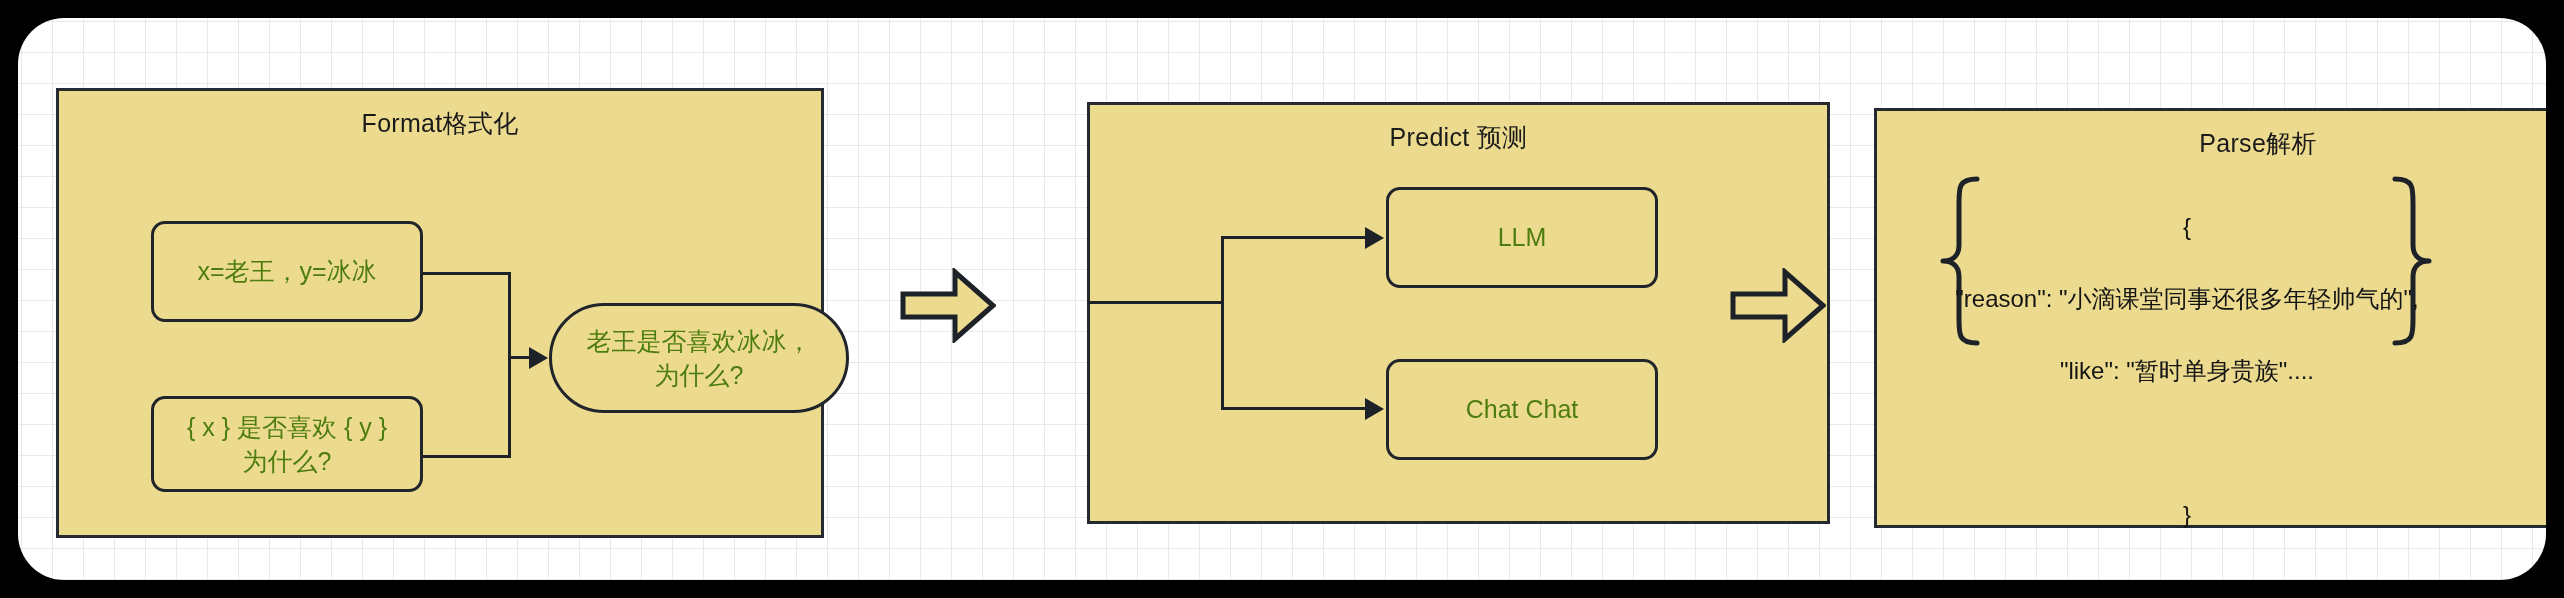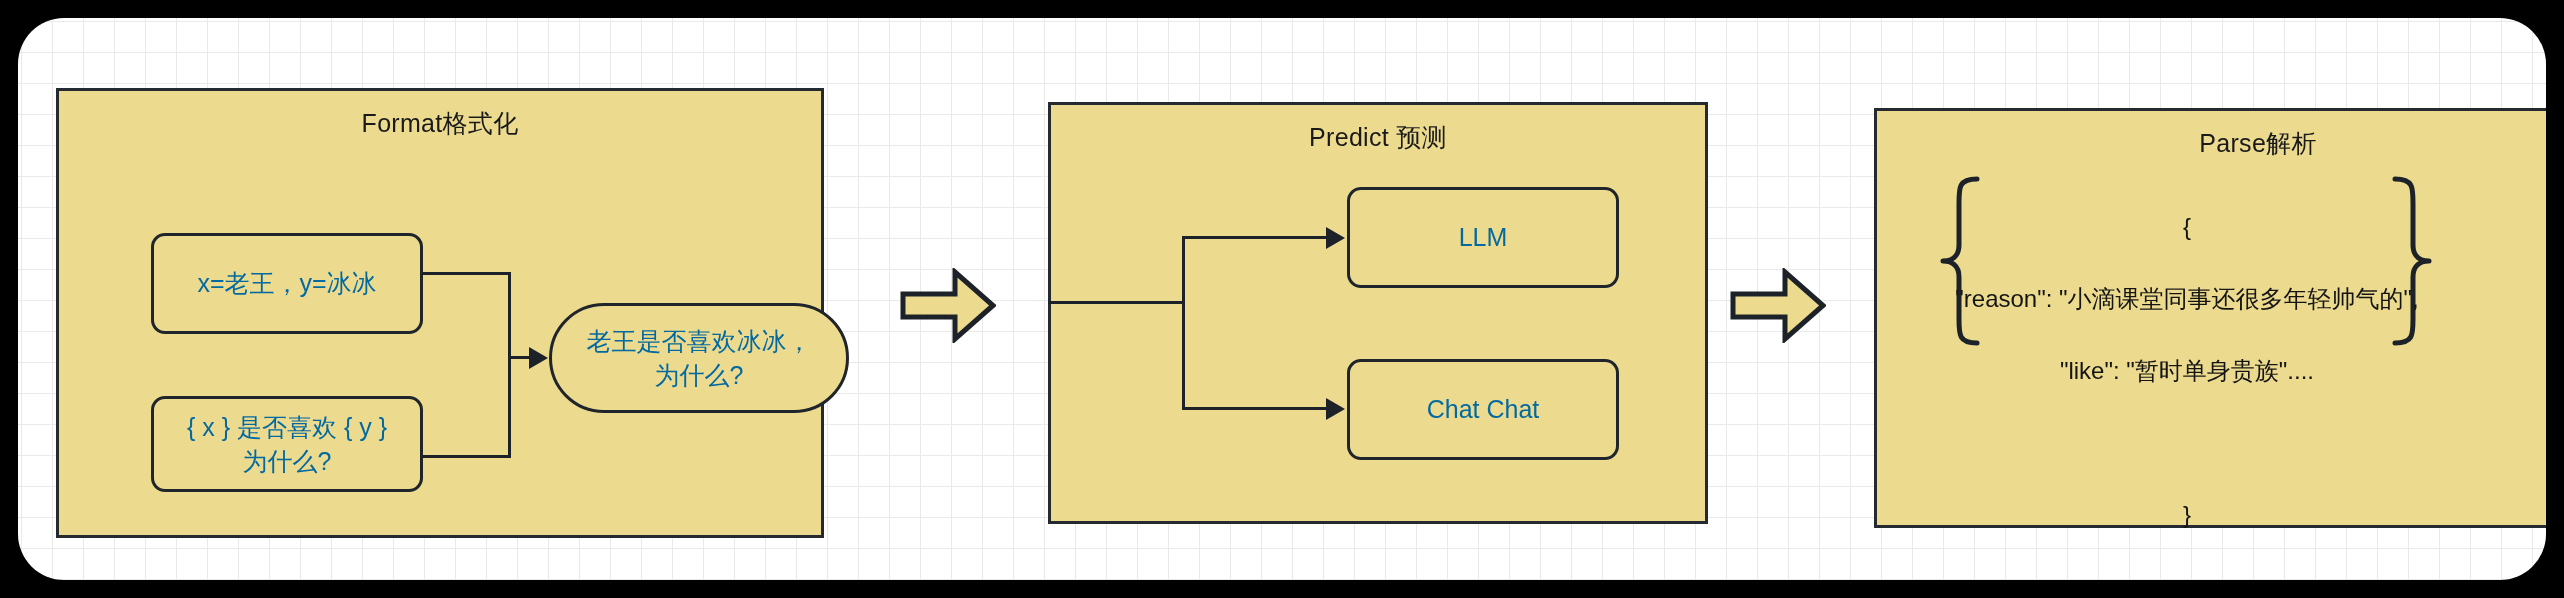--- a/index.html
+++ b/index.html
@@ -55,21 +55,21 @@
     position: absolute;
     background: #ecdb8f;
     border: 3.5px solid #20252b;
     box-sizing: border-box;
     border-radius: 14px;
     display: flex;
     align-items: center;
     justify-content: center;
     text-align: center;
     font-size: 25px;
-    color: #0369a1;
+    color: #4d7c0f;
     line-height: 1.38;
     padding: 4px 10px;
   }
   .node.stadium { border-radius: 999px; }
   .node .txt { display: block; white-space: pre-line; }
 
   
   .hline, .vline {
     position: absolute;
     background: #1d2228;
@@ -113,21 +113,21 @@
   .json-line { display: block; }
 </style>
 </head>
 <body>
 
 <div id="canvas">
 
   <div class="panel" style="left:38px; top:70px; width:768px; height:450px;">
     <div class="panel-title">Format格式化</div>
 
-    <div class="node" style="left:92px; top:130px; width:272px; height:101px;margin-top:12px;">
+    <div class="node" style="left:92px; top:130px; width:272px; height:101px;">
       <span class="txt">x=老王，y=冰冰</span>
     </div>
 
     <div class="node" style="left:92px; top:305px; width:272px; height:96px;">
       <span class="txt">{ x } 是否喜欢 { y }
 为什么?</span>
     </div>
 
     <div class="node stadium" style="left:490px; top:212px; width:300px; height:110px;">
       <span class="txt">老王是否喜欢冰冰，
@@ -143,21 +143,21 @@
     <div class="hline" style="left:449px; top:265px; width:24px;"></div>
     <div class="arrowhead" style="left:470px; top:256px;"></div>
   </div>
 
   <div class="block-arrow" style="left:882px; top:250px;">
     <svg viewBox="0 0 96 75" preserveAspectRatio="none">
       <polygon points="3,26 55,26 55,4 93,37.5 55,71 55,49 3,49" fill="#ecdb8f" stroke="#1d2228" stroke-width="5" stroke-linejoin="miter"></polygon>
     </svg>
   </div>
 
-  <div class="panel" style="left:1030px; top:84px; width:660px; height:422px;">
+  <div class="panel" style="left:1069px; top:84px; width:743px; height:422px;">
     <div class="panel-title">Predict 预测</div>
 
     <div class="node" style="left:296px; top:82px; width:272px; height:101px;">
       <span class="txt">LLM</span>
     </div>
 
     <div class="node" style="left:296px; top:254px; width:272px; height:101px;">
       <span class="txt">Chat Chat</span>
     </div>
 

